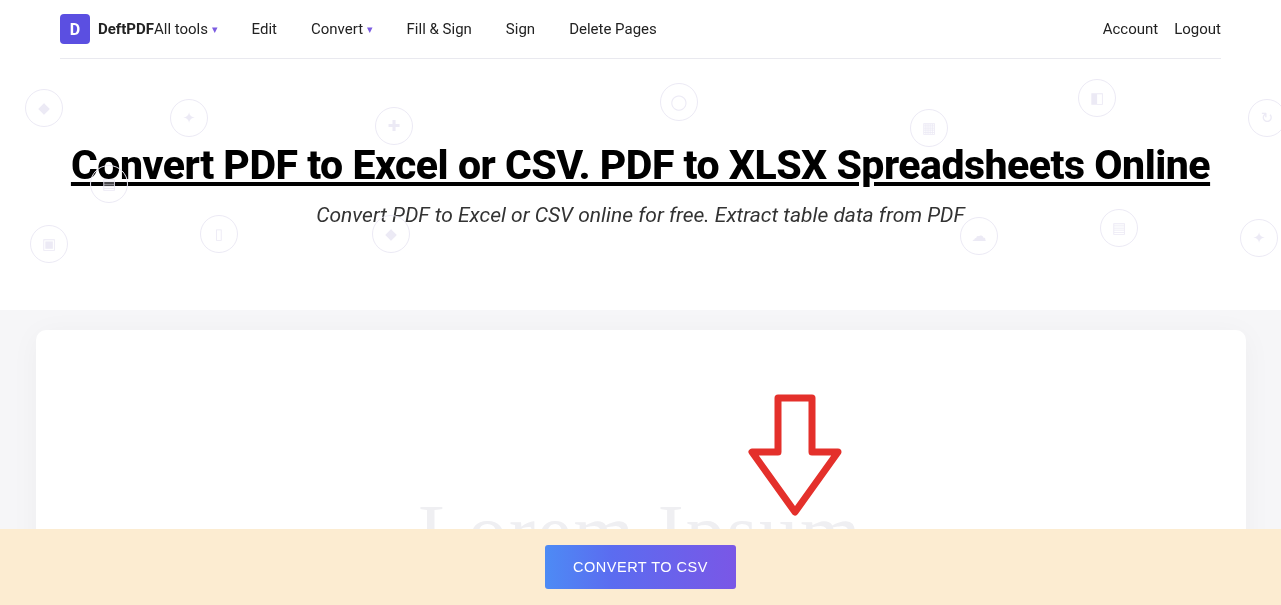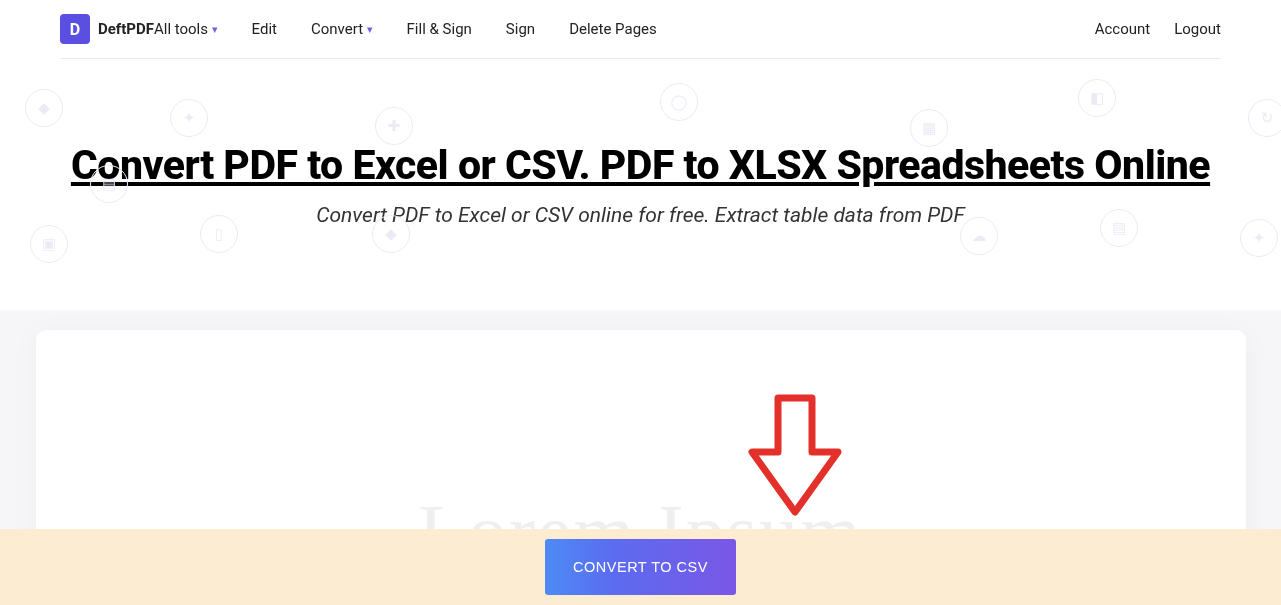--- a/index.html
+++ b/index.html
@@ -5,37 +5,37 @@
   * { margin: 0; padding: 0; box-sizing: border-box; }
   html, body { width: 1281px; height: 605px; font-family: -apple-system, BlinkMacSystemFont, "Segoe UI", Roboto, Arial, sans-serif; color: #222; overflow: hidden; background: #fff; }
   
   .nav-wrap { padding: 0 60px; }
   .nav { display: flex; align-items: center; height: 58px; }
   .logo-block { display: flex; align-items: center; gap: 8px; font-weight: 700; font-size: 15px; color: #222; }
   .logo { width: 30px; height: 30px; background: #5b4fe1; border-radius: 4px; display: flex; align-items: center; justify-content: center; color: #fff; font-weight: 700; font-size: 16px; }
   .nav-links { display: flex; align-items: flex-end; gap: 34px; }
   .nav-link { font-size: 15px; color: #222; cursor: pointer; display: inline-flex; align-items: center; gap: 4px; }
   .chev { color: #7c5ce1; font-size: 11px; }
-  .nav-right { margin-left: auto; display: flex; gap: 24px; }
+  .nav-right { margin-left: auto; display: flex; gap: 16px; }
   .nav-right .nav-link { font-size: 15px; }
   .nav-border { height: 1px; background: #e9e9ef; margin: 0 60px; }
   
   .hero { position: relative; text-align: center; padding-top: 82px; }
   .hero h1 { font-size: 41px; font-weight: 800; color: #000000; letter-spacing: -0.5px; text-decoration: underline; }
   .hero p { margin-top: 14px; font-size: 21px; color: #333; font-weight: 400; font-style: italic; }
   
   .bubble { position: absolute; width: 38px; height: 38px; border-radius: 50%; border: 1px solid #eceaf5; display: flex; align-items: center; justify-content: center; color: #eceaf5; font-size: 15px; pointer-events: none; }
   
   .band { position: absolute; left: 0; right: 0; top: 310px; bottom: 0; background: #f6f6f8; }
   .card { position: absolute; left: 50%; transform: translateX(-50%); top: 330px; width: 1210px; height: 400px; background: #fff; border-radius: 10px; box-shadow: 0 4px 30px rgba(0,0,0,0.04); }
   
   .watermark { position: absolute; left: 50%; top: 532px; transform: translate(-50%, -50%); font-family: Georgia, "Times New Roman", serif; font-size: 78px; color: #efeff2; letter-spacing: 2px; white-space: nowrap; user-select: none; }
   
   .footer-bar { position: absolute; left: 0; right: 0; bottom: 0; height: 76px; background: #fcecd1; display: flex; align-items: center; justify-content: center; gap: 12px; }
-  .btn { height: 56px; padding: 8px 28px; border: none; border-radius: 3px; color: #fff; font-size: 14.5px; letter-spacing: 0.5px; cursor: pointer; background: linear-gradient(90deg, #4d8bf5 0%, #5b6cf0 35%, #7a57e6 100%); }
+  .btn { height: 44px; padding: 8px 28px; border: none; border-radius: 3px; color: #fff; font-size: 14.5px; letter-spacing: 0.5px; cursor: pointer; background: linear-gradient(90deg, #4d8bf5 0%, #5b6cf0 35%, #7a57e6 100%); }
   .btn.secondary { background: linear-gradient(90deg, #5b6cf0 0%, #7a57e6 60%, #8a4de0 100%); }
   
   .arrow { position: absolute; left: 740px; top: 390px; pointer-events: none; }
 </style>
 </head>
 <body>
 
 <div class="nav-wrap">
   <div class="nav">
     <div class="logo-block">

